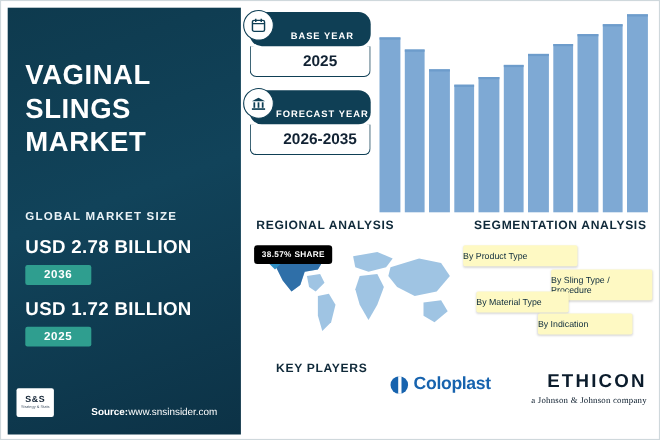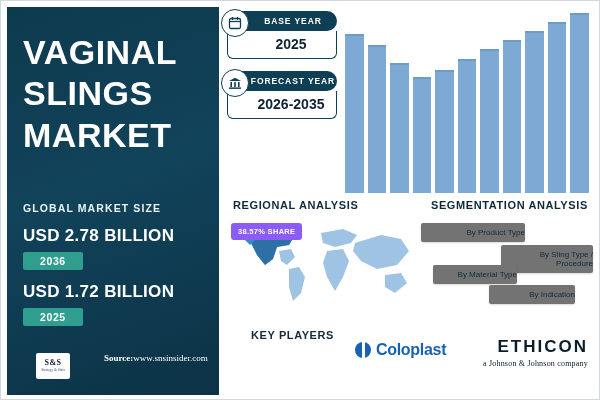--- a/index.html
+++ b/index.html
@@ -20,25 +20,25 @@
   
   #left-panel{
     position:absolute;left:6px;top:6px;
     width:212px;height:388px;
     background:linear-gradient(160deg,#0e3a4e 0%,#11435a 45%,#0c3246 100%);
     box-sizing:border-box;
     padding:22px 16px;
   }
   #report-title{
     color:#ffffff;
-    font-size:34px;
+    font-size:25px;
     font-weight:bold;
     line-height:1.22;
     letter-spacing:.5px;
-    margin-top:3px;
+    margin-top:24px;
   }
   #gms-label{
     margin-top:46px;
     color:#e9f2f6;
     font-size:10.5px;
     letter-spacing:1.1px;
     font-weight:bold;
   }
   .value-line{
     color:#ffffff;
@@ -52,22 +52,22 @@
     display:inline-block;
     background:#2f9e8f;
     color:#ffffff;
     font-size:10.5px;
     font-weight:bold;
     padding:3px 17px;
     border-radius:2px;
     letter-spacing:.6px;
   }
   #source-row{
-    position:absolute;left:29px;bottom:16px;
-    display:flex;align-items:flex-start;gap:7px;font-family:Liberation Serif, serif;
+    position:absolute;left:8px;bottom:16px;
+    display:flex;align-items:flex-end;gap:7px;
   }
   #logo-box{
     width:34px;height:26px;
     background:#ffffff;
     border-radius:2px;
     display:flex;flex-direction:column;
     align-items:center;justify-content:center;
     line-height:1;
   }
   #logo-box .l1{font-size:8px;font-weight:bold;color:#123;letter-spacing:.5px;}
@@ -84,21 +84,21 @@
     position:relative;
     margin-bottom:12px;
   }
   .kpi-head{
     background:#0f3f55;
     color:#ffffff;
     font-size:8.5px;
     font-weight:bold;
     letter-spacing:.9px;
     text-align:center;
-    padding:5px 0 5px 22px;
+    padding:16px 0 5px 22px;
     border-radius:11px;
   }
   .kpi-body{
     border:1.4px solid #0f3f55;
     border-top:none;
     border-radius:0 0 6px 6px;
     color:#123;
     font-size:14px;
     font-weight:bold;
     text-align:center;
@@ -143,43 +143,43 @@
   #key-players-title{left:250px;top:328px;}
 
   
   #map-area{
     position:absolute;left:226px;top:214px;
     width:190px;height:92px;
   }
   #map-svg{position:absolute;left:16px;top:6px;}
   #share-badge{
     position:absolute;left:4px;top:8px;
-    background:#8b5cf6;
+    background:#000000;
     color:#ffffff;
     font-size:7.5px;
     font-weight:bold;
     padding:4px 7px;
     border-radius:3px;
     letter-spacing:.3px;
   }
   #share-badge:after{
     content:"";
     position:absolute;left:14px;bottom:-5px;
     border-left:5px solid transparent;
     border-right:5px solid transparent;
     border-top:5px solid #2f8fc4;
   }
 
   
   .seg-chip{
     position:absolute;
-    background:#737373;
+    background:#fef9c3;
     color:#0d2b3c;
     font-size:8px;
-    text-align:right;
+    text-align:left;
     padding:5px 0;
     border-radius:2px;
     box-shadow:0 1px 2px rgba(0,0,0,.15);
   }
   #seg-0{left:420px;top:222px;width:104px;}
   #seg-1{left:500px;top:244px;width:92px;}
   #seg-2{left:432px;top:264px;width:84px;}
   #seg-3{left:488px;top:284px;width:86px;}
 
   

